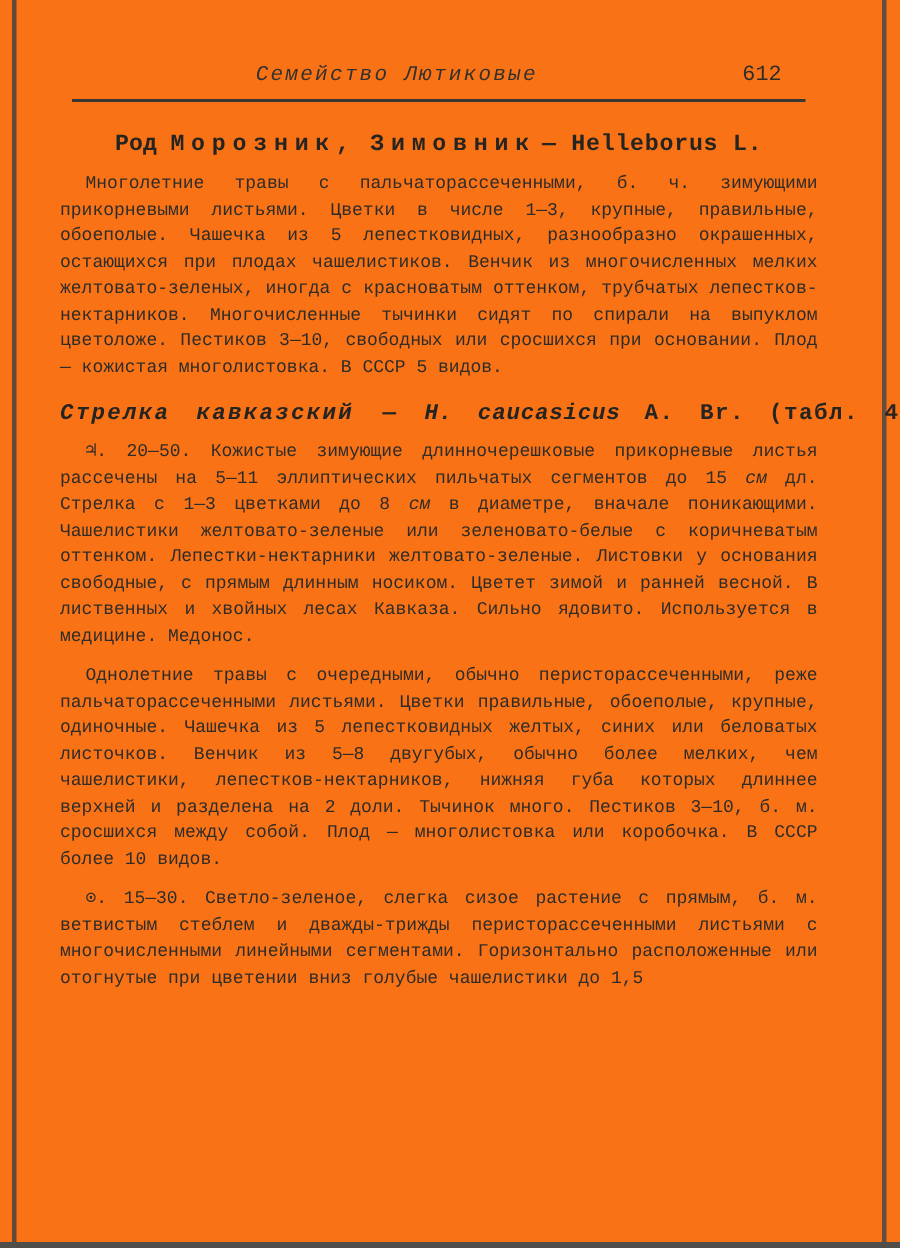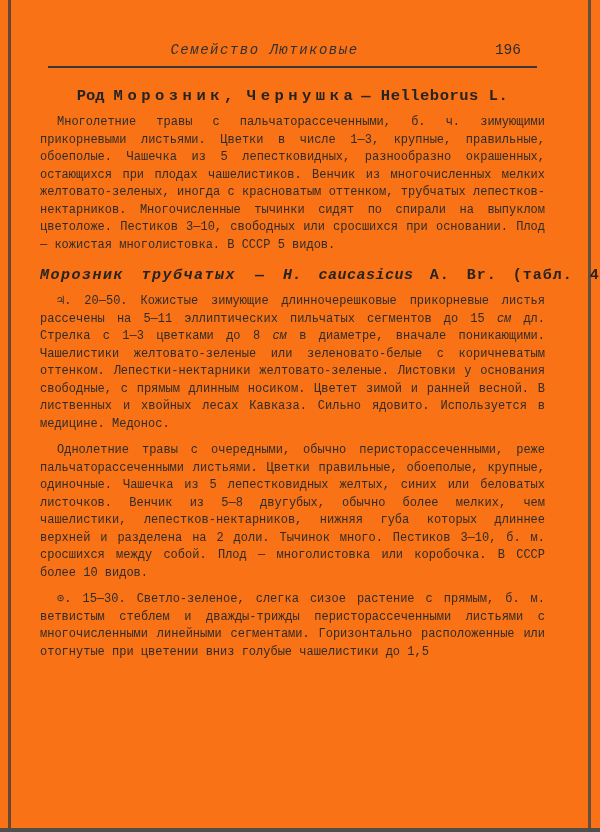--- a/index.html
+++ b/index.html
@@ -91,29 +91,29 @@
 <div class="scan-page">
 
   <div class="edge-left"></div>
   <div class="edge-right"></div>
   <div class="edge-bottom"></div>
 
   <div class="content">
 
     <div class="page-header">
       <span class="running-head">Семейство Лютиковые</span>
-      <span class="page-number">196</span>
+      <span class="page-number">612</span>
     </div>
     <hr class="header-rule">
 
-    <h2 class="genus-heading"><span>Род</span><span class="spaced">Морозник,</span><span class="spaced">Чернушка</span><span class="latin">— Helleborus L.</span></h2>
+    <h2 class="genus-heading"><span>Род</span><span class="spaced">Морозник,</span><span class="spaced">Зимовник</span><span class="latin">— Helleborus L.</span></h2>
 
     <p class="body-par"><span>Многолетние травы с пальчаторассеченными, б. ч. зимующими прикорневыми листьями. Цветки в числе 1—3, крупные, правильные, обоеполые. Чашечка из 5 лепестковидных, разнообразно окрашенных, остающихся при плодах чашелистиков. Венчик из многочисленных мелких желтовато-зеленых, иногда с красноватым оттенком, трубчатых лепестков-нектарников. Многочисленные тычинки сидят по спирали на выпуклом цветоложе. Пестиков 3—10, свободных или сросшихся при основании. Плод — кожистая многолистовка. В СССР 5 видов.</span></p>
 
-    <h3 class="species-heading"><span class="russian">Морозник трубчатых</span> <span class="dash">—</span> <span class="binomial">H. caucasicus</span> <span class="upright">A. Br.</span> <span class="upright">(табл. 42)</span></h3>
+    <h3 class="species-heading"><span class="russian">Стрелка кавказский</span> <span class="dash">—</span> <span class="binomial">H. caucasicus</span> <span class="upright">A. Br.</span> <span class="upright">(табл. 42)</span></h3>
 
     <p class="body-par"><span>♃. 20—50. Кожистые зимующие длинночерешковые прикорневые листья рассечены на 5—11 эллиптических пильчатых сегментов до 15 </span><span class="run-italic">см</span><span> дл. Стрелка с 1—3 цветками до 8 </span><span class="run-italic">см</span><span> в диаметре, вначале поникающими. Чашелистики желтовато-зеленые или зеленовато-белые с коричневатым оттенком. Лепестки-нектарники желтовато-зеленые. Листовки у основания свободные, с прямым длинным носиком. Цветет зимой и ранней весной. В лиственных и хвойных лесах Кавказа. Сильно ядовито. Используется в медицине. Медонос.</span></p>
 
 
     <p class="body-par"><span>Однолетние травы с очередными, обычно перисторассеченными, реже пальчаторассеченными листьями. Цветки правильные, обоеполые, крупные, одиночные. Чашечка из 5 лепестковидных желтых, синих или беловатых листочков. Венчик из 5—8 двугубых, обычно более мелких, чем чашелистики, лепестков-нектарников, нижняя губа которых длиннее верхней и разделена на 2 доли. Тычинок много. Пестиков 3—10, б. м. сросшихся между собой. Плод — многолистовка или коробочка. В СССР более 10 видов.</span></p>
 
 
     <p class="body-par"><span>⊙. 15—30. Светло-зеленое, слегка сизое растение с прямым, б. м. ветвистым стеблем и дважды-трижды перисторассеченными листьями с многочисленными линейными сегментами. Горизонтально расположенные или отогнутые при цветении вниз голубые чашелистики до 1,5 </span></p>
 
   </div>

